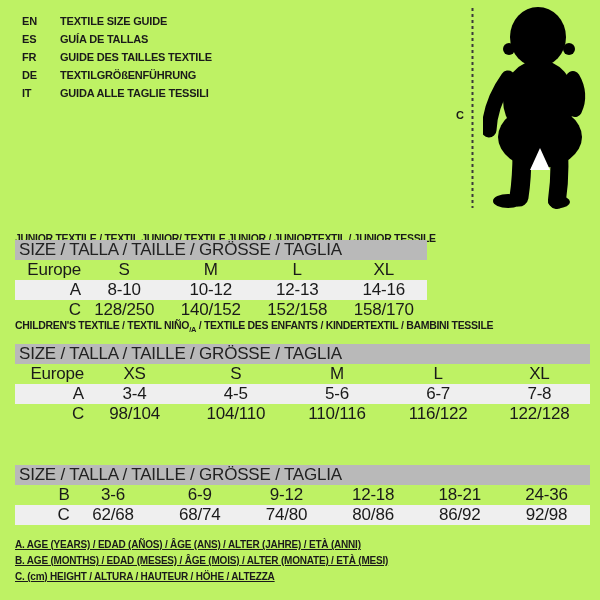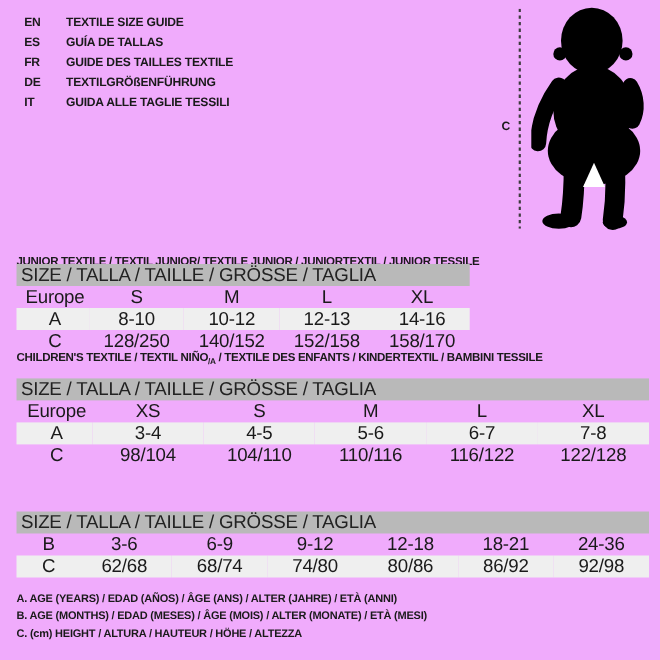--- a/index.html
+++ b/index.html
@@ -1,18 +1,18 @@
 <!DOCTYPE html>
 <html><head>
 <meta charset="utf-8">
 <style>
   * { margin:0; padding:0; box-sizing:border-box; }
   html,body { background:#ffffff; }
   .page {
-    position:relative; width:600px; height:600px; background:#f0abfc;
+    position:relative; width:600px; height:600px; background:#bef264;
     font-family:"Liberation Sans", sans-serif; color:#1a1a1a; overflow:hidden;
   }
 
   
   .lang-header { position:absolute; left:22px; top:12px; }
   .lang-row { display:flex; height:18px; align-items:center; }
   .lang-code { width:38px; font-size:11px; font-weight:bold; letter-spacing:-0.2px; }
   .lang-title { font-size:11px; font-weight:bold; letter-spacing:-0.2px; white-space:nowrap; }
 
   
@@ -32,27 +32,27 @@
   
   .size-table { position:absolute; left:15px; border-collapse:collapse; table-layout:fixed;
                 font-size:17px; color:#1a1a1a; }
   .tb-junior   { top:240px; width:412px; }
   .tb-children { top:344px; width:575px; }
   .tb-babies   { top:465px; width:575px; }
   .size-table td { height:17px; text-align:center; padding:0; white-space:nowrap;
                    letter-spacing:-0.2px; vertical-align:middle; }
   .size-table tr.size-head td { background:#b9b9b9; height:15px; text-align:left;
                                 padding-left:4px; color:#222222; }
-  .size-table td.lbl { text-align:center; padding-left:4px; }
+  .size-table td.lbl { text-align:right; padding-left:4px; }
   .size-table tr.alt td { background:#efefef; }
 
   
   .footnotes { position:absolute; left:15px; top:537px; }
   .footnote { font-size:10px; font-weight:bold; letter-spacing:-0.2px; line-height:16px;
-              white-space:nowrap; }
+              white-space:nowrap;text-decoration:underline; }
 </style>
 </head>
 <body>
 
 <div class="page">
 
   <div class="lang-header">
     <div class="lang-row">
       <span class="lang-code">EN</span>
       <span class="lang-title">TEXTILE SIZE GUIDE</span>

